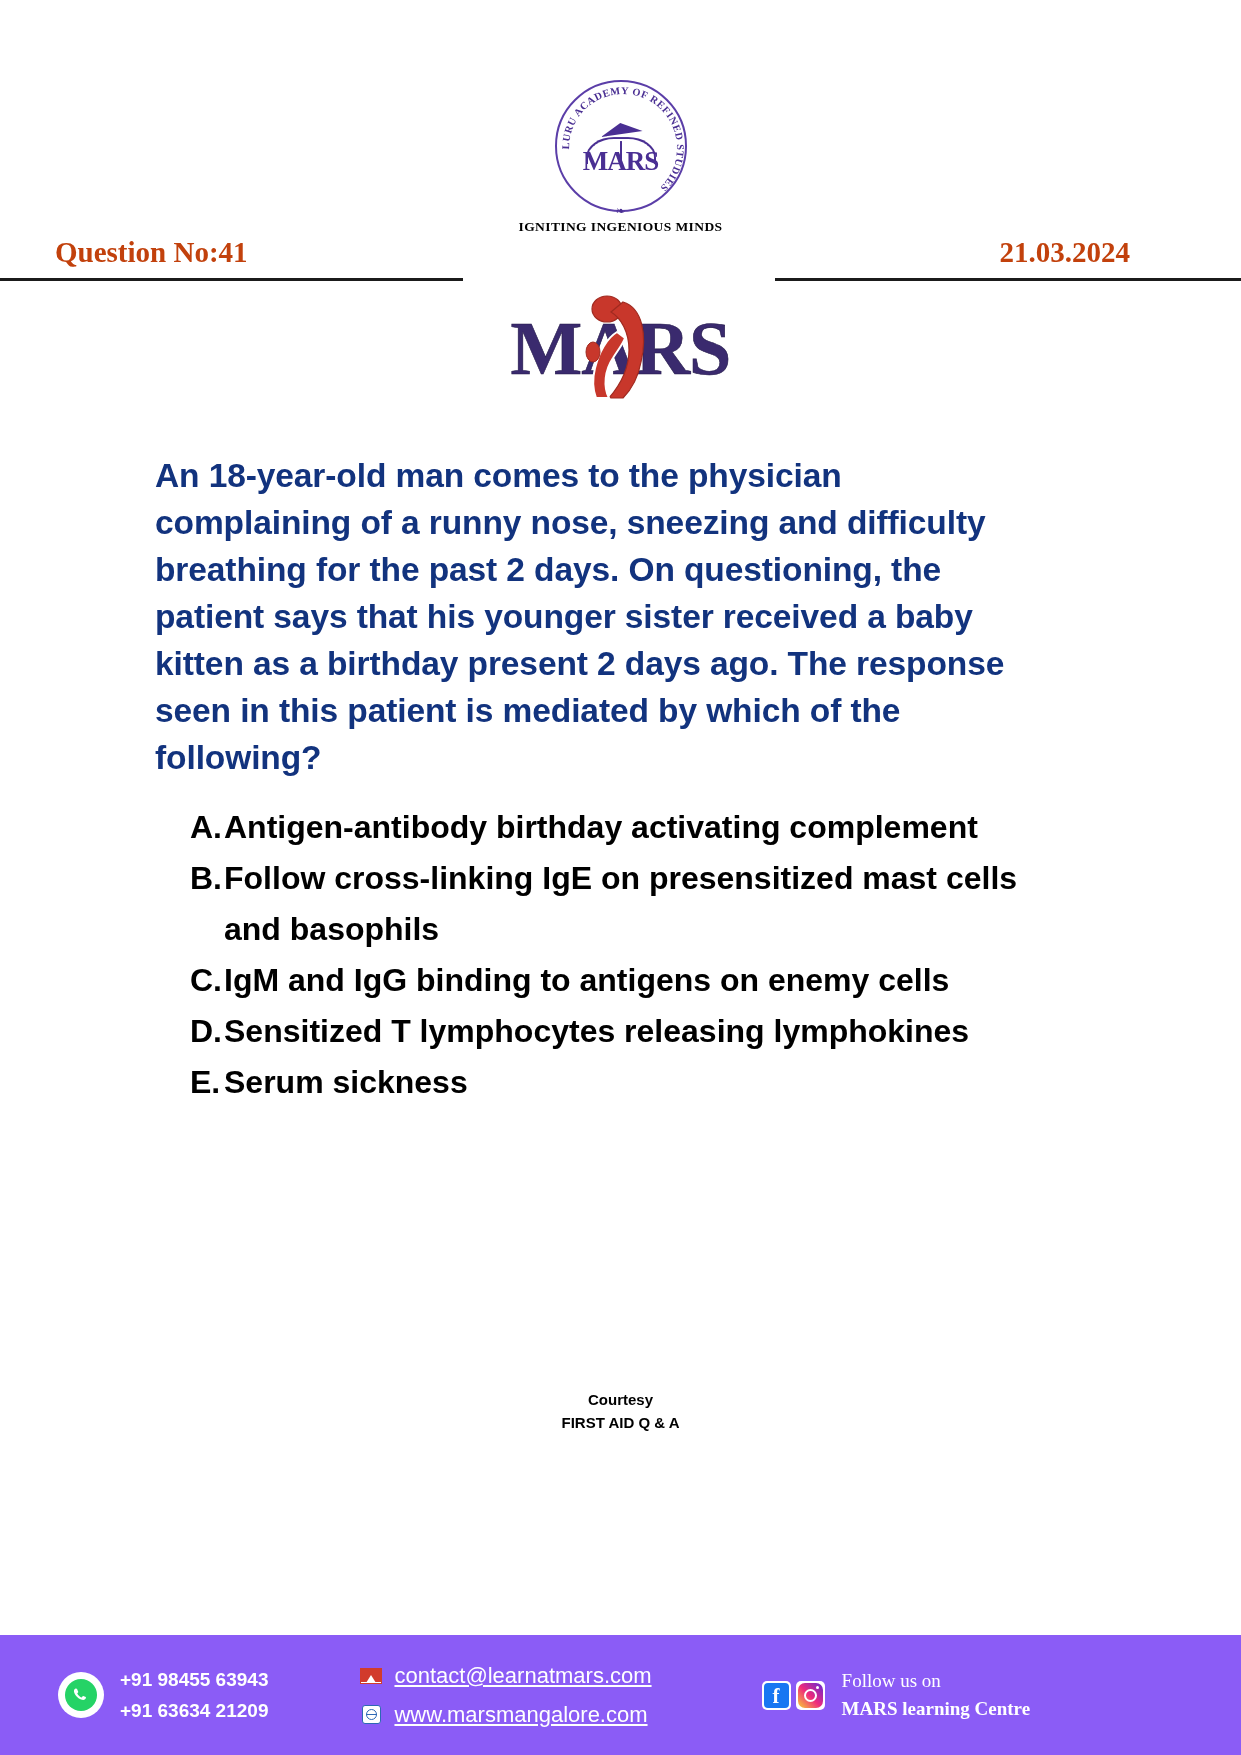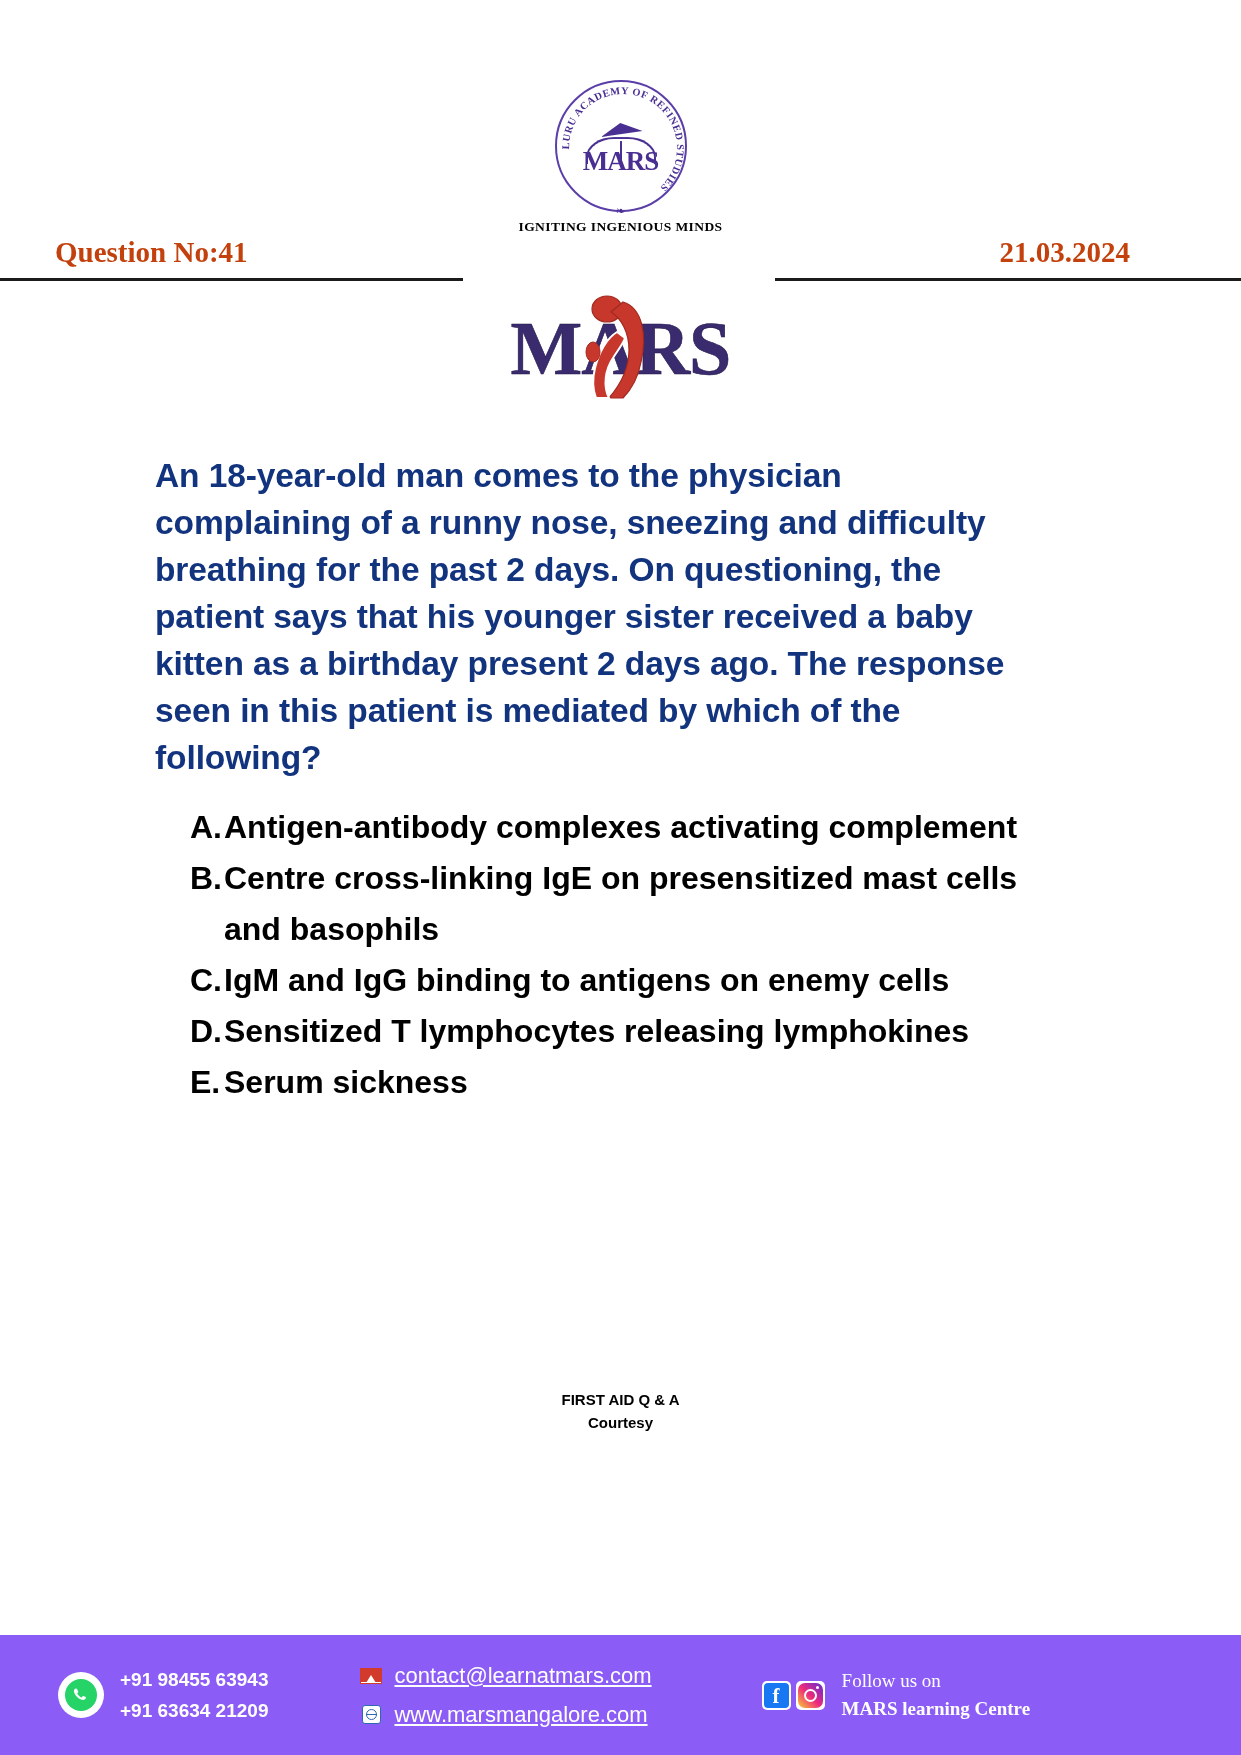--- a/index.html
+++ b/index.html
@@ -453,43 +453,43 @@
       <ellipse cx="10" cy="60" rx="7" ry="10" fill="#c8372b" stroke="#a02a20" stroke-width="1"></ellipse>
     </svg>
   </div>
 </div>
 
 <div class="question">An 18-year-old man comes to the physician complaining of a runny nose, sneezing and difficulty breathing for the past 2 days. On questioning, the patient says that his younger sister received a baby kitten as a birthday present 2 days ago. The response seen in this patient is mediated by which of the following?</div>
 
 <div class="options">
   <div class="option">
     <span class="option-letter">A.</span>
-    <span class="option-text">Antigen-antibody complexes activating complement</span>
+    <span class="option-text">Antigen-antibody birthday activating complement</span>
   </div>
   <div class="option">
     <span class="option-letter">B.</span>
-    <span class="option-text">Centre cross-linking IgE on presensitized mast cells and basophils</span>
+    <span class="option-text">Follow cross-linking IgE on presensitized mast cells and basophils</span>
   </div>
   <div class="option">
     <span class="option-letter">C.</span>
     <span class="option-text">IgM and IgG binding to antigens on enemy cells</span>
   </div>
   <div class="option">
     <span class="option-letter">D.</span>
     <span class="option-text">Sensitized T lymphocytes releasing lymphokines</span>
   </div>
   <div class="option">
     <span class="option-letter">E.</span>
     <span class="option-text">Serum sickness</span>
   </div>
 </div>
 
 <div class="courtesy">
+  <div>Courtesy</div>
   <div>FIRST AID Q &amp; A</div>
-  <div>Courtesy</div>
 </div>
 
 <div class="footer">
 
   <div class="f-col f-phone">
     <span class="wa-icon">
       <svg width="34" height="34" viewBox="0 0 34 34" xmlns="http://www.w3.org/2000/svg">
         <circle cx="17" cy="17" r="16" fill="#25D366"></circle>
         <path d="M11.6 10.4c-.5.1-1.1.6-1.4 1.3-.5 1.2-.3 2.8.9 4.7 1.3 2.1 3.2 3.8 5.4 4.8 1.9.9 3.3.9 4.2.4.7-.4 1.1-1 1.2-1.6.1-.5 0-.8-.2-.9-.3-.2-2-1-2.3-1.1-.3-.1-.5-.1-.7.2-.2.3-.7.9-.9 1.1-.2.2-.3.2-.6.1-1.6-.8-2.9-2-3.8-3.6-.2-.3-.1-.5.1-.7.2-.2.4-.5.6-.7.1-.2.2-.4.1-.6-.1-.2-.7-1.8-1-2.5-.2-.6-.4-.5-.6-.5z" fill="#ffffff"></path>
         <path d="M17 6.5c-5.8 0-10.5 4.7-10.5 10.5 0 2 .6 3.8 1.5 5.4L6.6 27l4.8-1.3c1.6.9 3.4 1.3 5.3 1.3 5.8 0 10.5-4.7 10.5-10.5S22.8 6.5 17 6.5z" fill="none" stroke="#25D366" stroke-width="0"></path>

